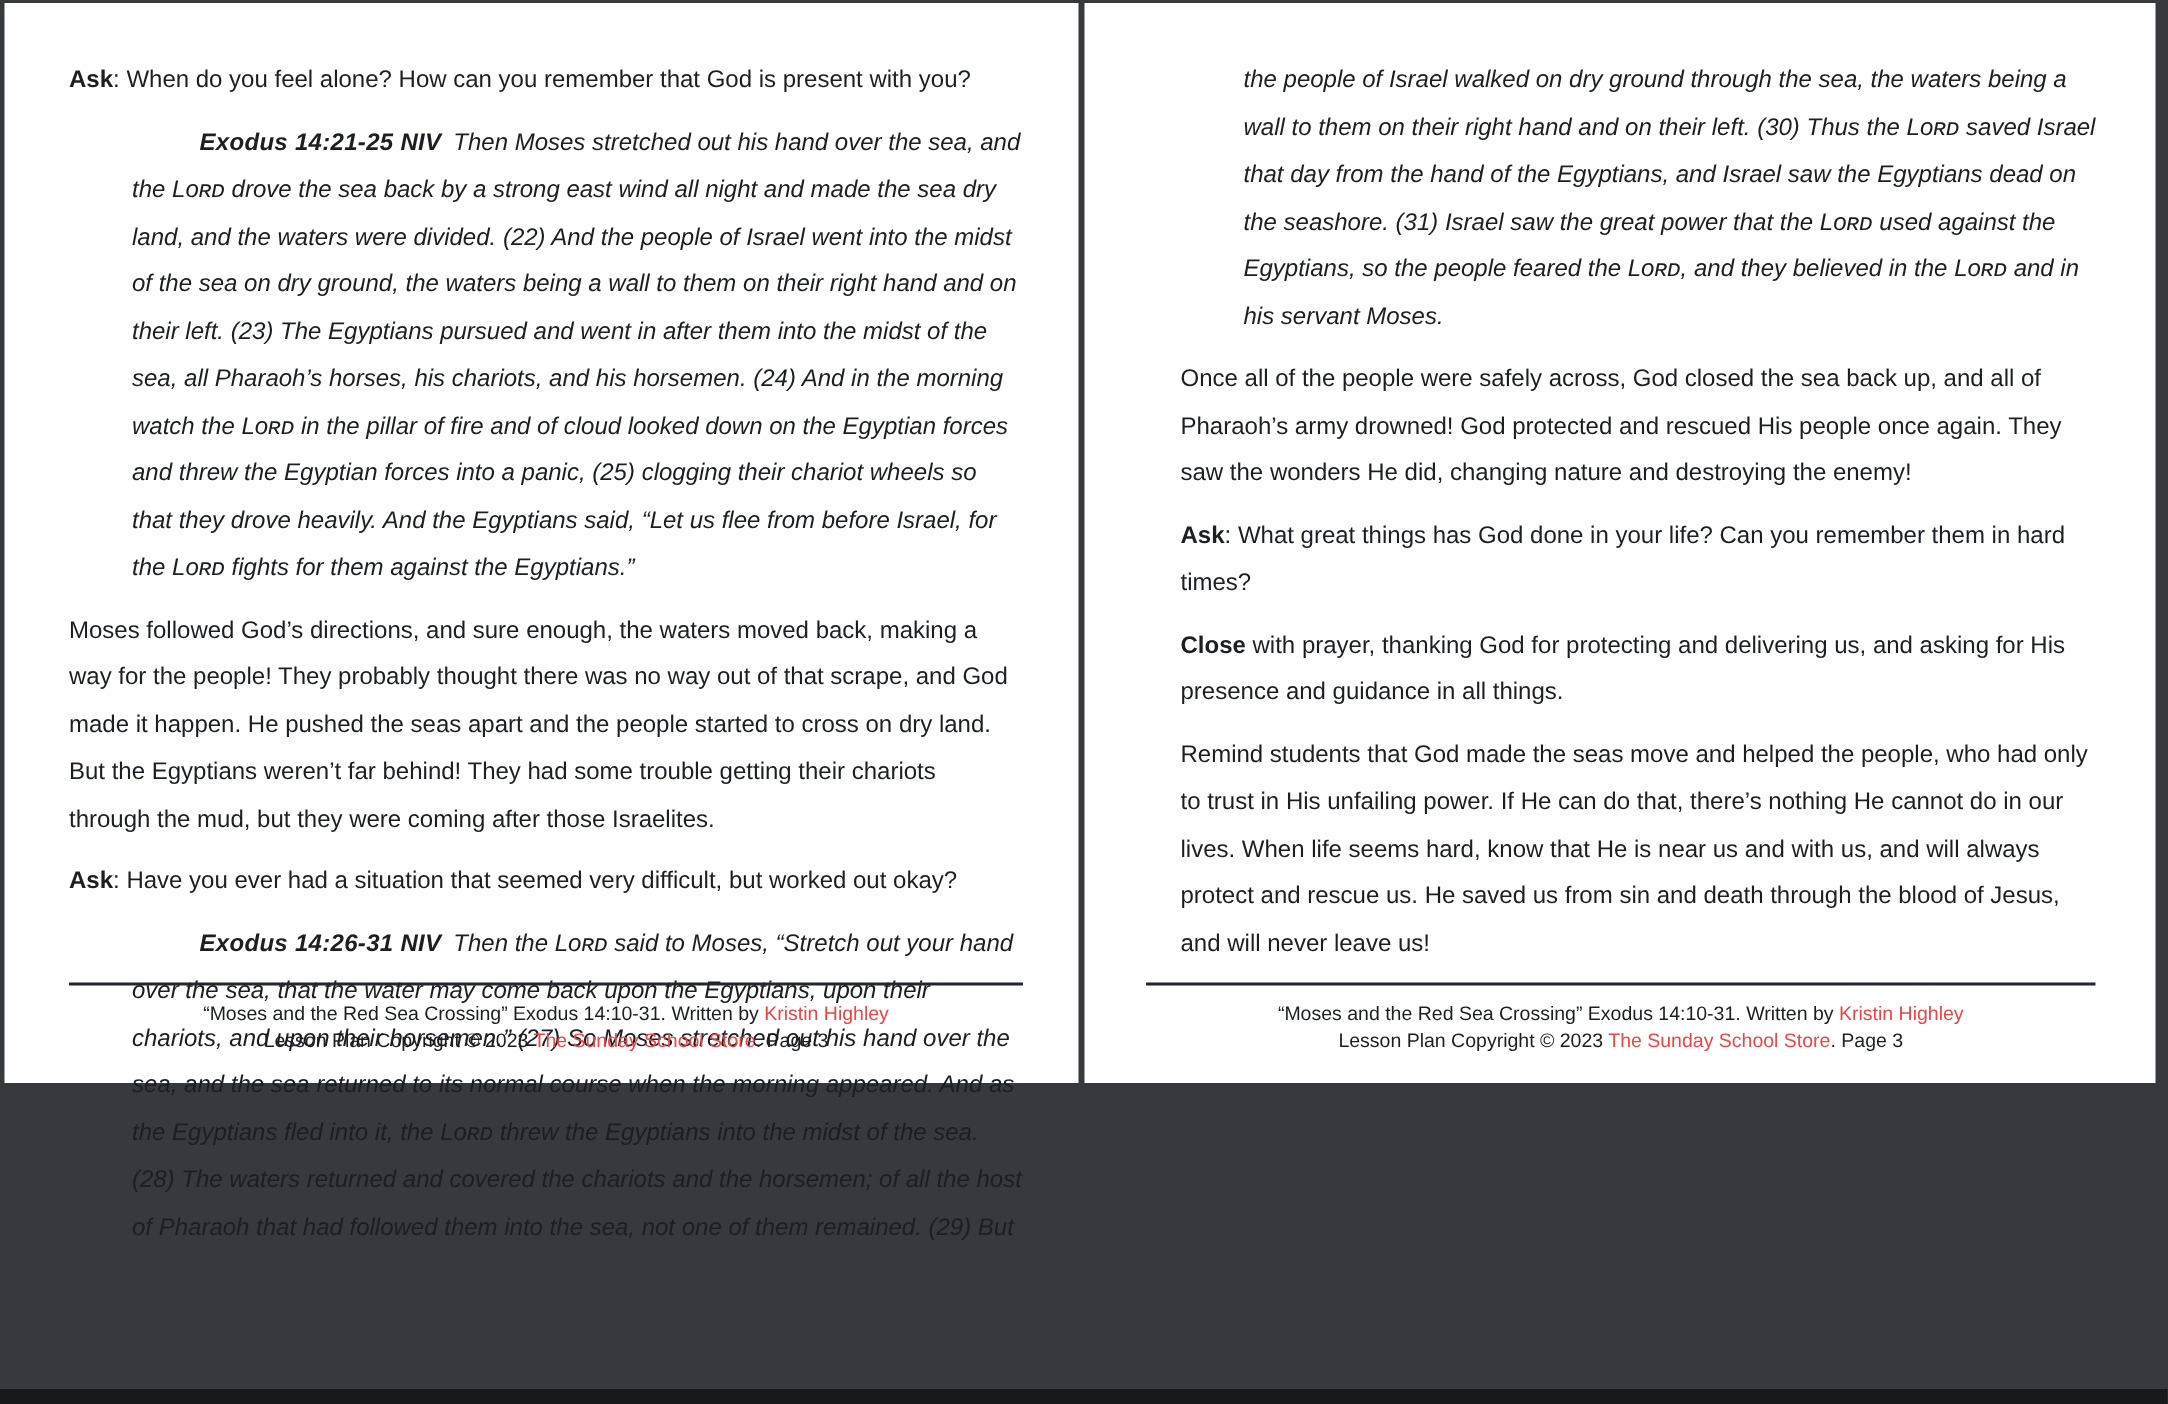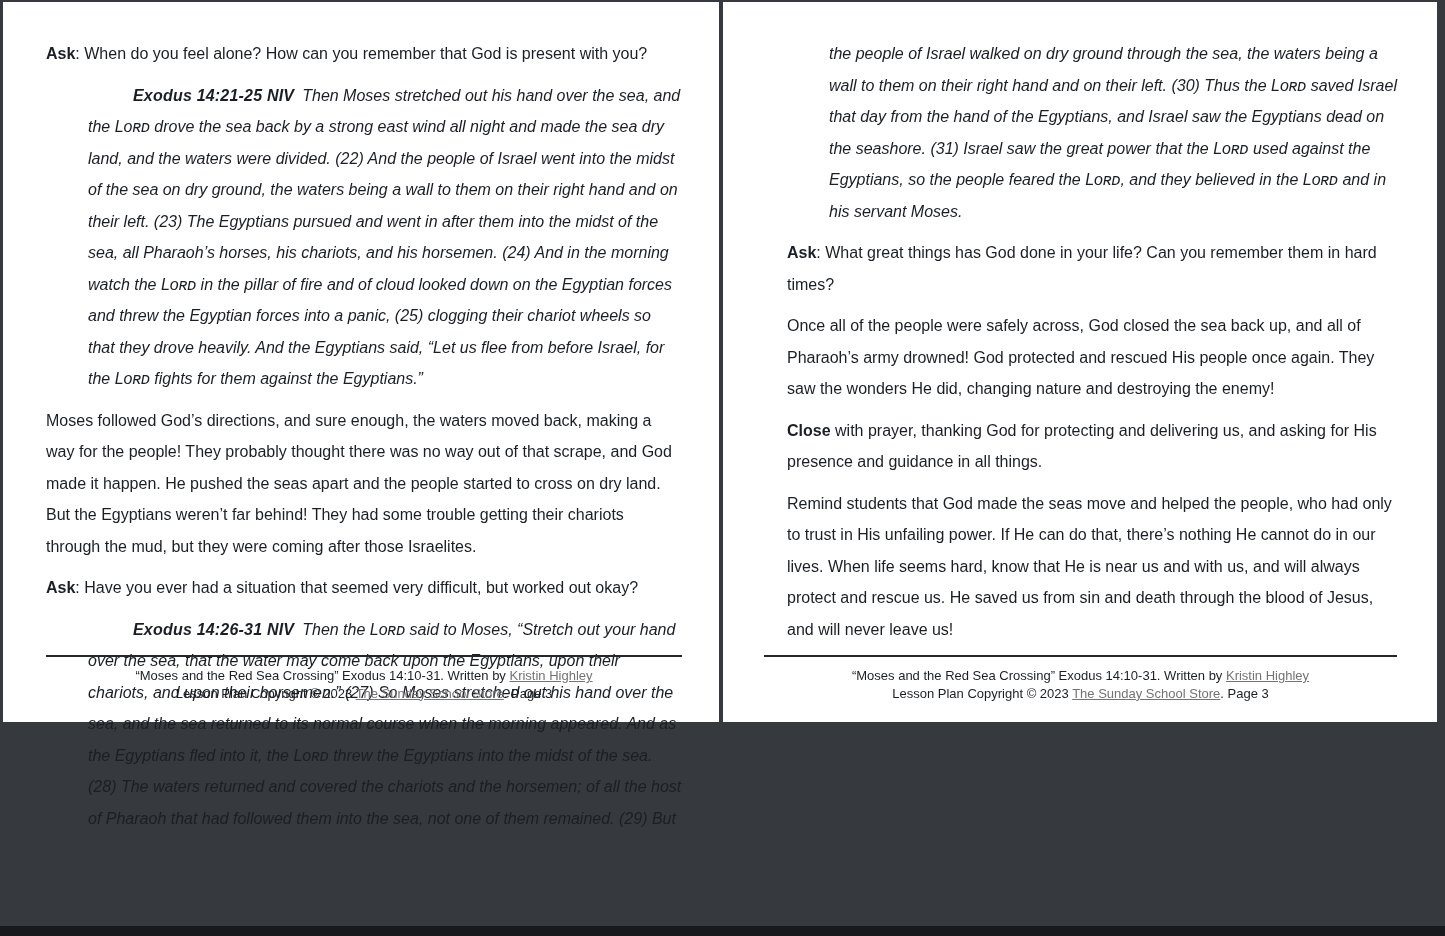--- a/index.html
+++ b/index.html
@@ -53,22 +53,21 @@
     border: none;
     border-top: 2px solid #23272c;
     margin: 0 0 10px 0;
   }
   .footer-line {
     font-size: 13px;
     line-height: 17.5px;
     color: #1b1f24;
   }
   .footer-link {
-    color: #737373;
-    text-decoration: underline;
+    color: #ef4444;
     cursor: pointer;
   }
 </style>
 </head>
 <body>
 
 <div class="page page-left">
   <p class="body"><span class="ask-label">Ask</span><span>: When do you feel alone? How can you remember that God is present with you?</span></p>
 
   <p class="scripture"><span class="ref">Exodus 14:21-25 NIV</span><span>Then Moses stretched out his hand over the sea, and the Lᴏʀᴅ drove the sea back by a strong east wind all night and made the sea dry land, and the waters were divided. (22) And the people of Israel went into the midst of the sea on dry ground, the waters being a wall to them on their right hand and on their left. (23) The Egyptians pursued and went in after them into the midst of the sea, all Pharaoh’s horses, his chariots, and his horsemen. (24) And in the morning watch the Lᴏʀᴅ in the pillar of fire and of cloud looked down on the Egyptian forces and threw the Egyptian forces into a panic, (25) clogging their chariot wheels so that they drove heavily. And the Egyptians said, “Let us flee from before Israel, for the Lᴏʀᴅ fights for them against the Egyptians.”</span></p>
@@ -82,23 +81,23 @@
   <div class="footer">
     <hr class="footer-rule">
     <div class="footer-line"><span>“Moses and the Red Sea Crossing” Exodus 14:10-31.  Written by </span><a class="footer-link">Kristin Highley</a></div>
     <div class="footer-line"><span>Lesson Plan Copyright © 2023 </span><a class="footer-link">The Sunday School Store</a><span>. Page 3</span></div>
   </div>
 </div>
 
 <div class="page page-right">
   <p class="scripture">the people of Israel walked on dry ground through the sea, the waters being a wall to them on their right hand and on their left.  (30) Thus the Lᴏʀᴅ saved Israel that day from the hand of the Egyptians, and Israel saw the Egyptians dead on the seashore. (31) Israel saw the great power that the Lᴏʀᴅ used against the Egyptians, so the people feared the Lᴏʀᴅ, and they believed in the Lᴏʀᴅ and in his servant Moses.</p>
 
+  <p class="body">Once all of the people were safely across, God closed the sea back up, and all of Pharaoh’s army drowned! God protected and rescued His people once again. They saw the wonders He did, changing nature and destroying the enemy!</p>
+
   <p class="body"><span class="ask-label">Ask</span><span>: What great things has God done in your life? Can you remember them in hard times?</span></p>
-
-  <p class="body">Once all of the people were safely across, God closed the sea back up, and all of Pharaoh’s army drowned! God protected and rescued His people once again. They saw the wonders He did, changing nature and destroying the enemy!</p>
 
   <p class="body"><span class="close-label">Close</span><span> with prayer, thanking God for protecting and delivering us, and asking for His presence and guidance in all things.</span></p>
 
   <p class="body">Remind students that God made the seas move and helped the people, who had only to trust in His unfailing power. If He can do that, there’s nothing He cannot do in our lives. When life seems hard, know that He is near us and with us, and will always protect and rescue us. He saved us from sin and death through the blood of Jesus, and will never leave us!</p>
 
   <div class="footer">
     <hr class="footer-rule">
     <div class="footer-line"><span>“Moses and the Red Sea Crossing” Exodus 14:10-31.  Written by </span><a class="footer-link">Kristin Highley</a></div>
     <div class="footer-line"><span>Lesson Plan Copyright © 2023 </span><a class="footer-link">The Sunday School Store</a><span>. Page 3</span></div>
   </div>

